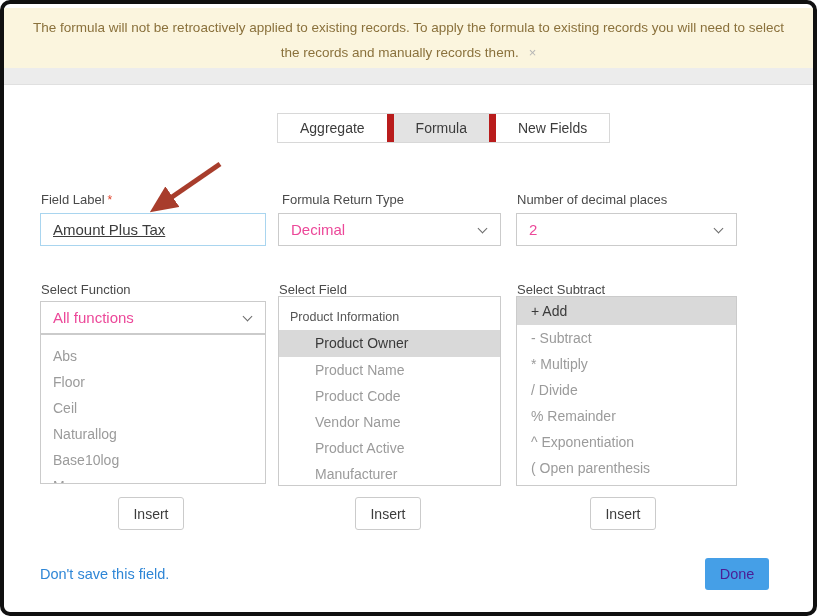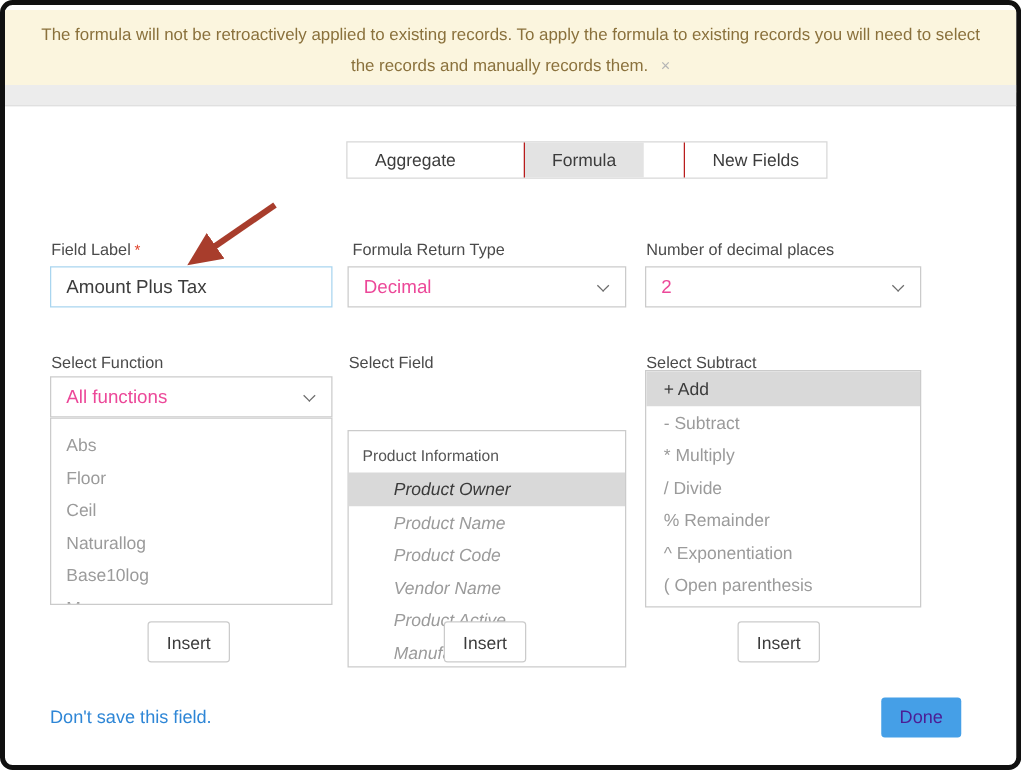--- a/index.html
+++ b/index.html
@@ -35,21 +35,21 @@
   }
   
   .tabs {
     position:absolute; left:273px; top:109px; height:30px;
     display:flex; border:1px solid #d8d8d8; background:#fff;
   }
   .tab {
     padding:0 22px; display:flex; align-items:center;
     font-size:14px; color:#3c3c3c; cursor:pointer; white-space:nowrap;
   }
-  .tab + .tab { border-left:1px solid #b91c1c;margin-left:32px; }
+  .tab + .tab { border-left:7px solid #b91c1c; }
   .tab.active { background:#e3e3e3; }
   
   .flabel {
     position:absolute; font-size:13px; color:#4a4a4a;
   }
   .req { color:#e0442c; margin-left:3px; font-size:12px; }
   
   .text-input {
     position:absolute; height:33px; border:1px solid #a9d5ef;
     font-family:"Liberation Sans", sans-serif;
@@ -67,21 +67,21 @@
     transform:rotate(45deg);
   }
   
   .listbox {
     position:absolute; border:1px solid #cbcbcb; background:#fff; overflow:hidden;
   }
   .li-row {
     height:26px; line-height:26px; font-size:14px; color:#9b9b9b;
     padding-left:12px; cursor:pointer; white-space:nowrap;
   }
-  .li-row.indent { padding-left:36px;font-style:italic; }
+  .li-row.indent { padding-left:36px; }
   .li-row.selected {
     background:#d9d9d9; color:#3a3a3a;
   }
   .group-label {
     padding:13px 0 6px 11px; font-size:12.5px; color:#555; cursor:default;
   }
   
   .insert-btn {
     position:absolute; width:66px; height:33px;
     background:#fff; border:1px solid #cbcbcb; border-radius:3px;
@@ -119,21 +119,21 @@
     <div class="tab active">Formula</div>
     <div class="tab">New Fields</div>
   </div>
 
   <div class="flabel" style="left:37px; top:188px;">
     <span>Field Label</span><span class="req">*</span>
   </div>
   <div class="flabel" style="left:278px; top:188px;">Formula Return Type</div>
   <div class="flabel" style="left:513px; top:188px;">Number of decimal places</div>
 
-  <input class="text-input" style="left: 36px; top: 209px; width: 226px;" value="Amount Plus Tax">
+  <input class="text-input" style="left: 36px; top: 209px; width: 226px; text-decoration: underline;" value="Amount Plus Tax">
   <div class="selectbox" style="left:274px; top:209px; width:223px;">
     <span>Decimal</span>
     <span class="chev"></span>
   </div>
   <div class="selectbox" style="left:512px; top:209px; width:221px;">
     <span>2</span>
     <span class="chev"></span>
   </div>
 
   <svg class="arrow-annot" width="104" height="72">
@@ -155,21 +155,21 @@
   </div>
   <div class="listbox" style="left:36px; top:330px; width:226px; height:150px; padding-top:8px;">
     <div class="li-row">Abs</div>
     <div class="li-row">Floor</div>
     <div class="li-row">Ceil</div>
     <div class="li-row">Naturallog</div>
     <div class="li-row">Base10log</div>
     <div class="li-row">Max</div>
   </div>
 
-  <div class="listbox" style="left:274px; top:292px; width:223px; height:190px;margin-top:48px;">
+  <div class="listbox" style="left:274px; top:292px; width:223px; height:190px;">
     <div class="group-label">Product Information</div>
     <div class="li-row indent selected" style="height:27px; line-height:27px;">Product Owner</div>
     <div class="li-row indent">Product Name</div>
     <div class="li-row indent">Product Code</div>
     <div class="li-row indent">Vendor Name</div>
     <div class="li-row indent">Product Active</div>
     <div class="li-row indent">Manufacturer</div>
   </div>
 
   <div class="listbox" style="left:512px; top:292px; width:221px; height:190px;">

